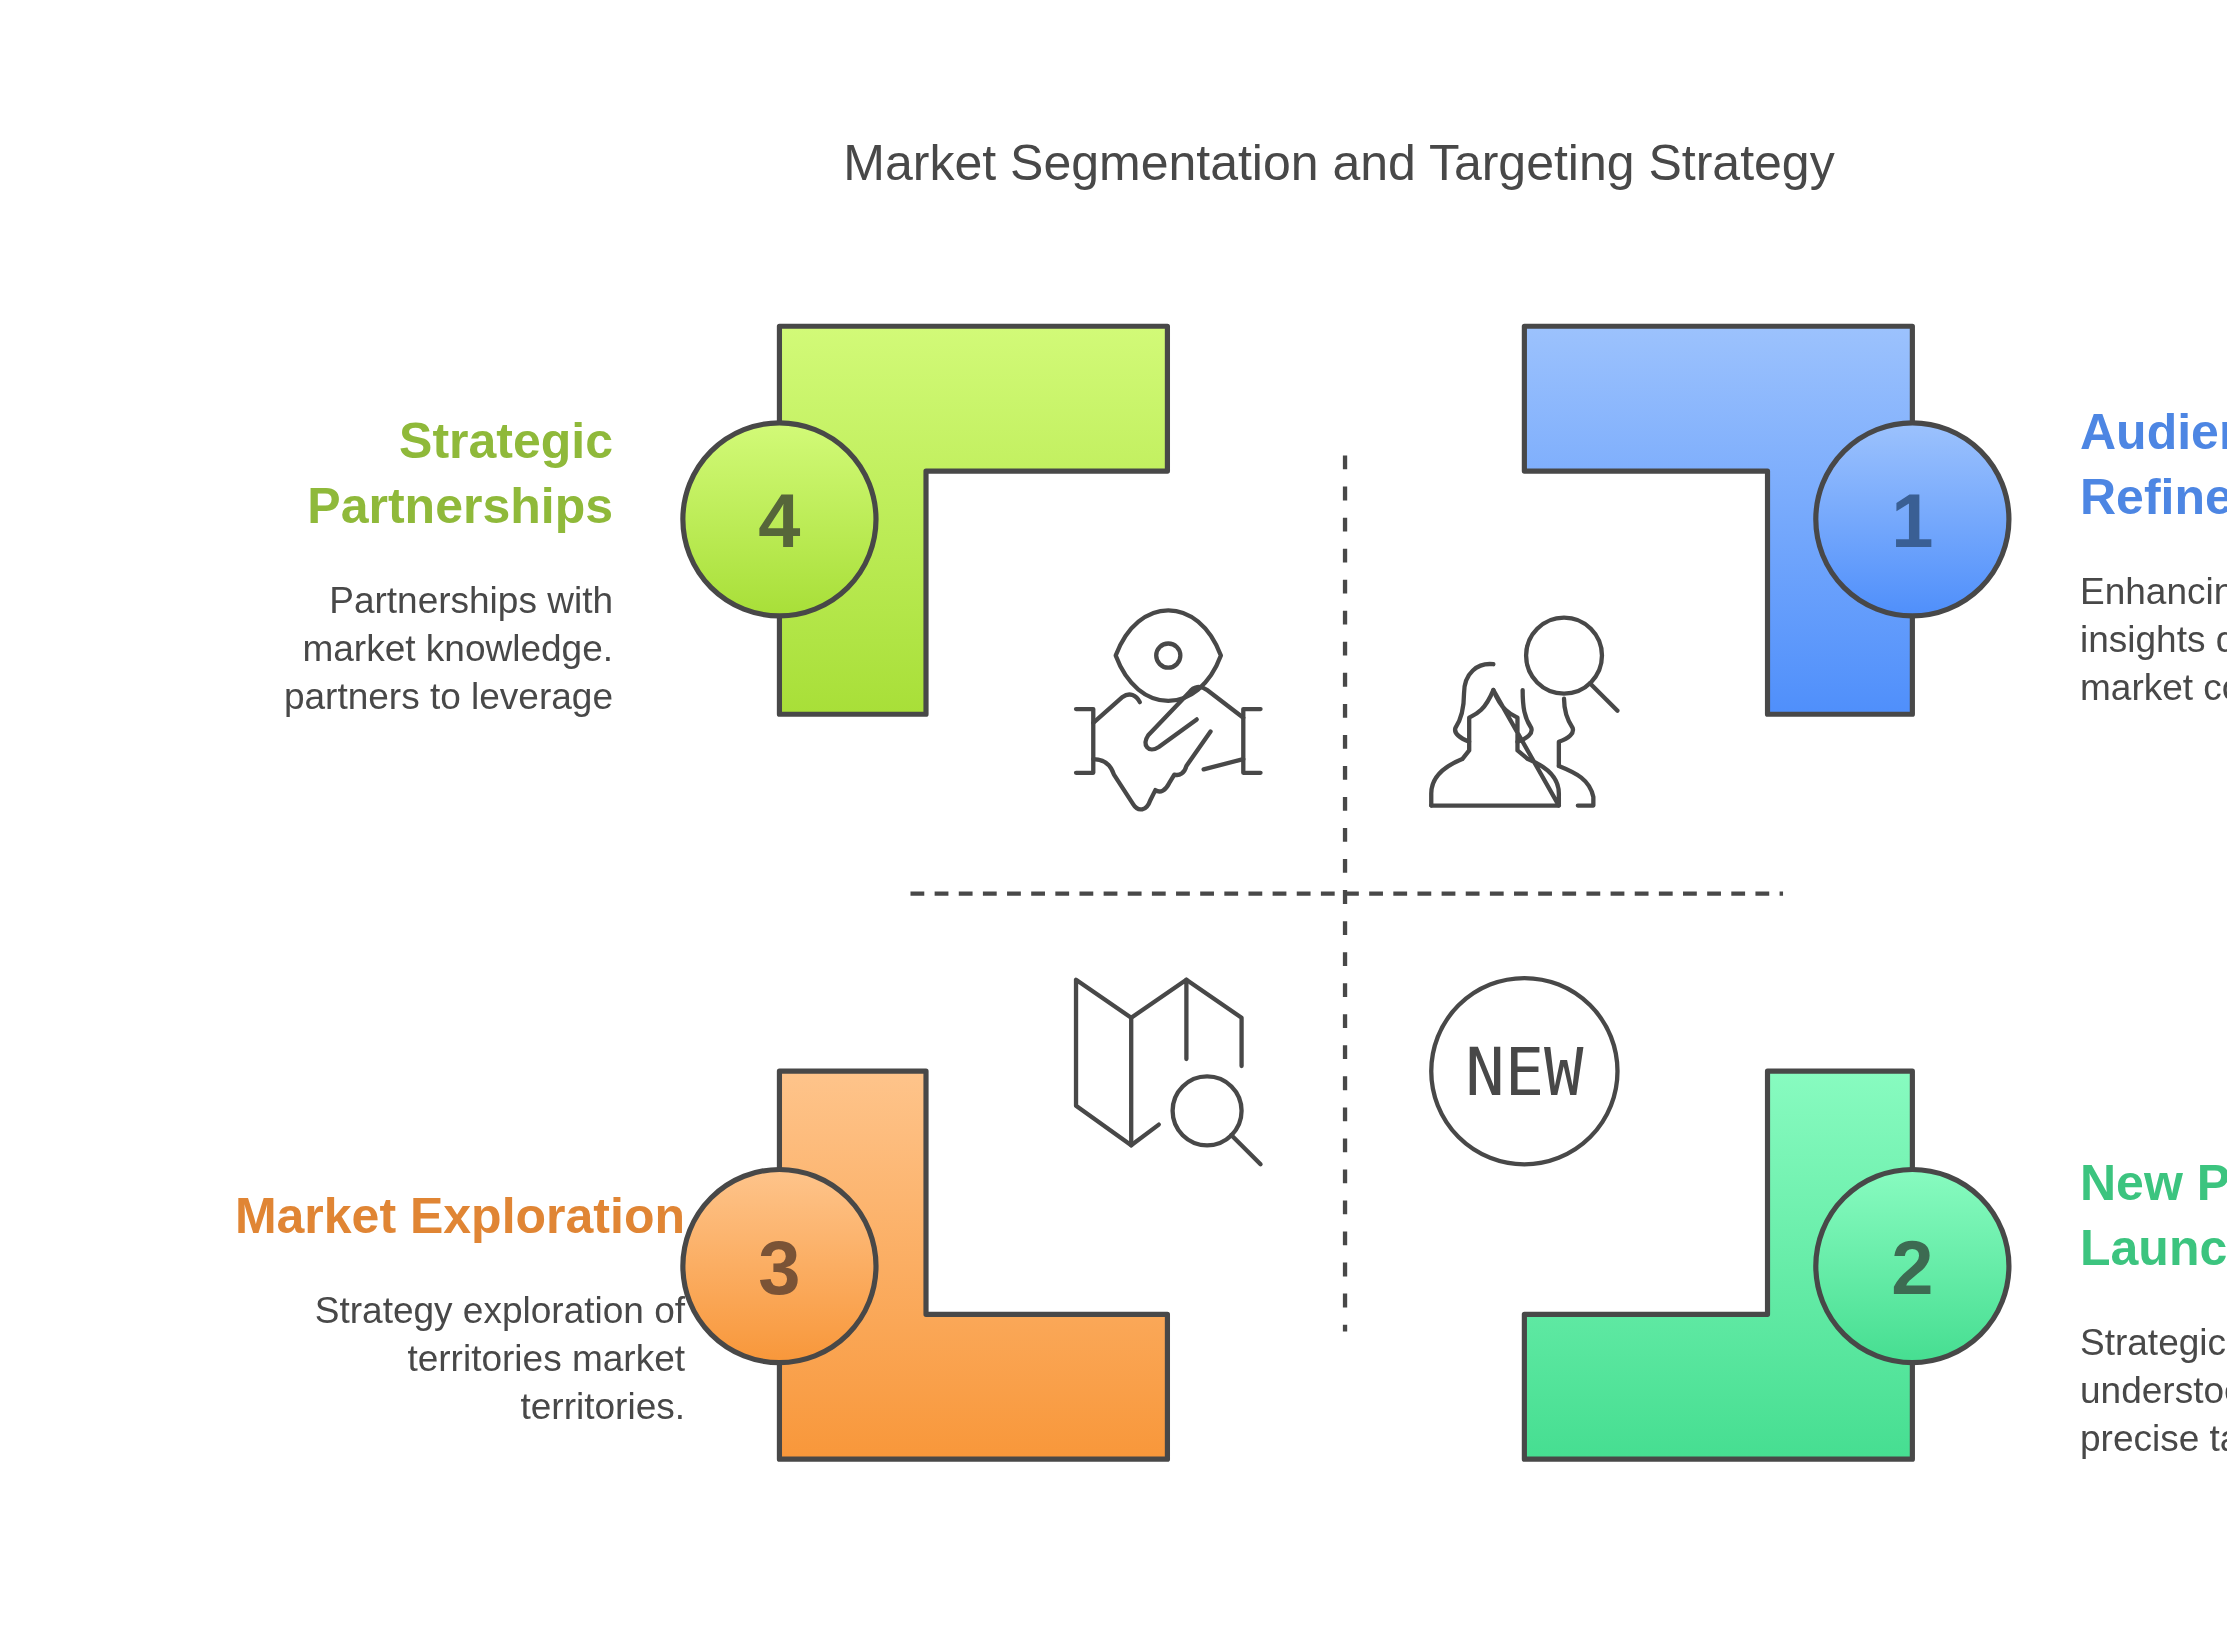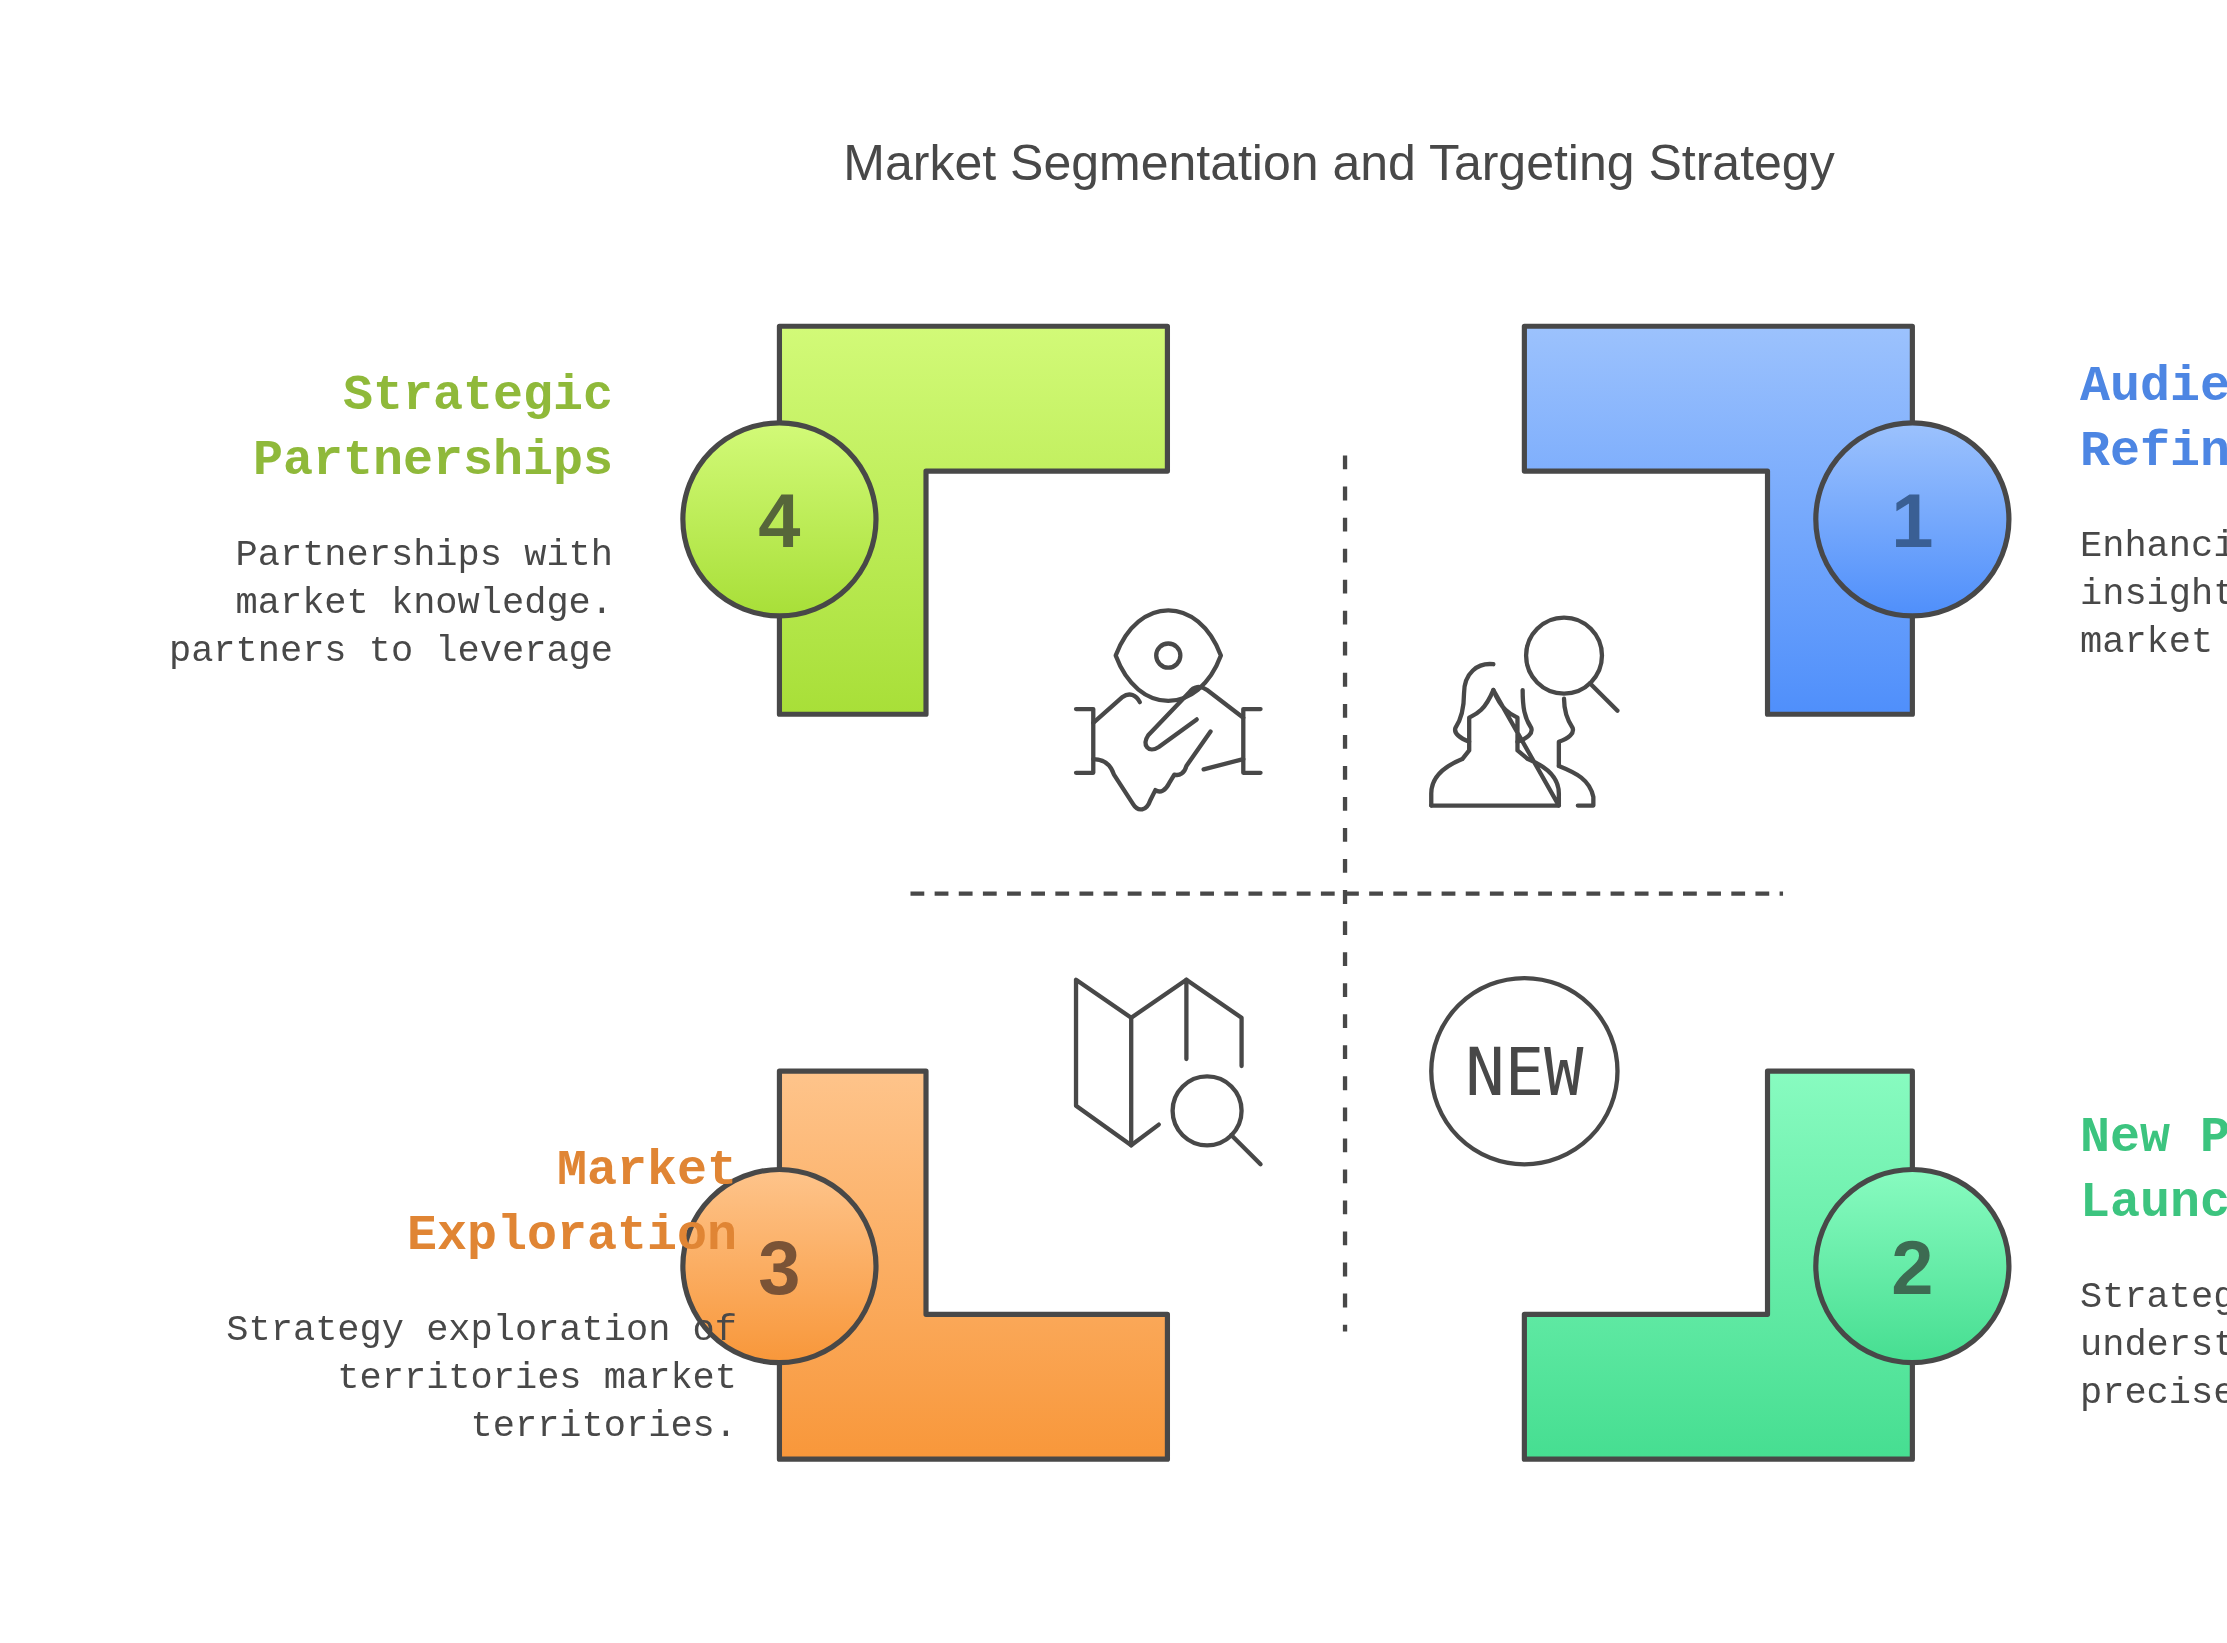--- a/index.html
+++ b/index.html
@@ -1,19 +1,19 @@
 <!DOCTYPE html>
 <html style="font-size:7.1px"><head>
 <meta charset="utf-8">
 <style>
   html, body { margin: 0; padding: 0; background: #ffffff; }
   body { width: 2678px; height: 1644px; overflow: hidden; position: relative; font-family: "Liberation Sans", sans-serif; }
   #stage { position: absolute; left: 0; top: 0; width: 2678px; height: 1644px; }
   .title { position: absolute; left: 0; width: 2678px; top: 134px; text-align: center; font-size: 50px; color: #484848; font-family: "Liberation Sans", sans-serif; }
-  .label { position: absolute; font-family: Liberation Mono, monospace; }
+  .label { position: absolute; font-family: Liberation Sans, sans-serif; margin-top: 46px; }
   .head { font-weight: bold; font-size: 50px; line-height: 65px; }
   .desc { font-size: 37px; line-height: 48px; color: #484848; }
   .right-al { text-align: right; }
 </style>
 </head>
 <body>
 
 <div id="stage">
   <div class="title">Market Segmentation and Targeting Strategy</div>
 
@@ -114,21 +114,21 @@
       <div>Audience Research</div>
       <div>Refinement</div>
     </div>
     <div class="desc" style="margin-top:38px">
       <div>Enhancing audience</div>
       <div>insights despite limited</div>
       <div>market comprehension.</div>
     </div>
   </div>
 
-  <div class="label right-al" style="right:1941px; top:1138px; width:535px;text-align:right;">
+  <div class="label right-al" style="right:1993px; top:1138px; width:535px;text-align:right;">
     <div class="head q3c" style="color: rgb(224, 133, 52);">
       <div>Market Exploration</div>
     </div>
     <div class="desc" style="margin-top:38px">
       <div>Strategy exploration of</div>
       <div>territories market</div>
       <div>territories.</div>
     </div>
   </div>
 

